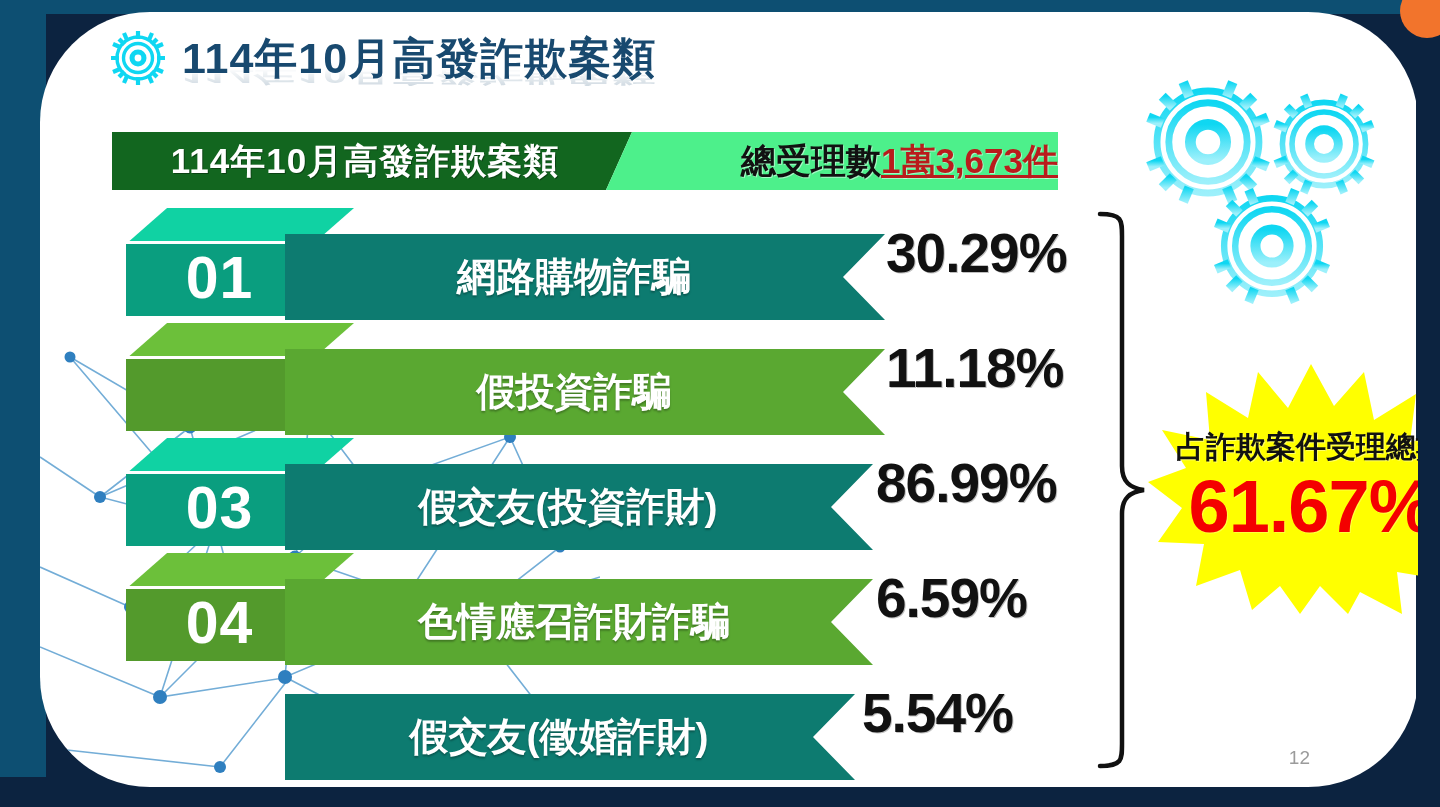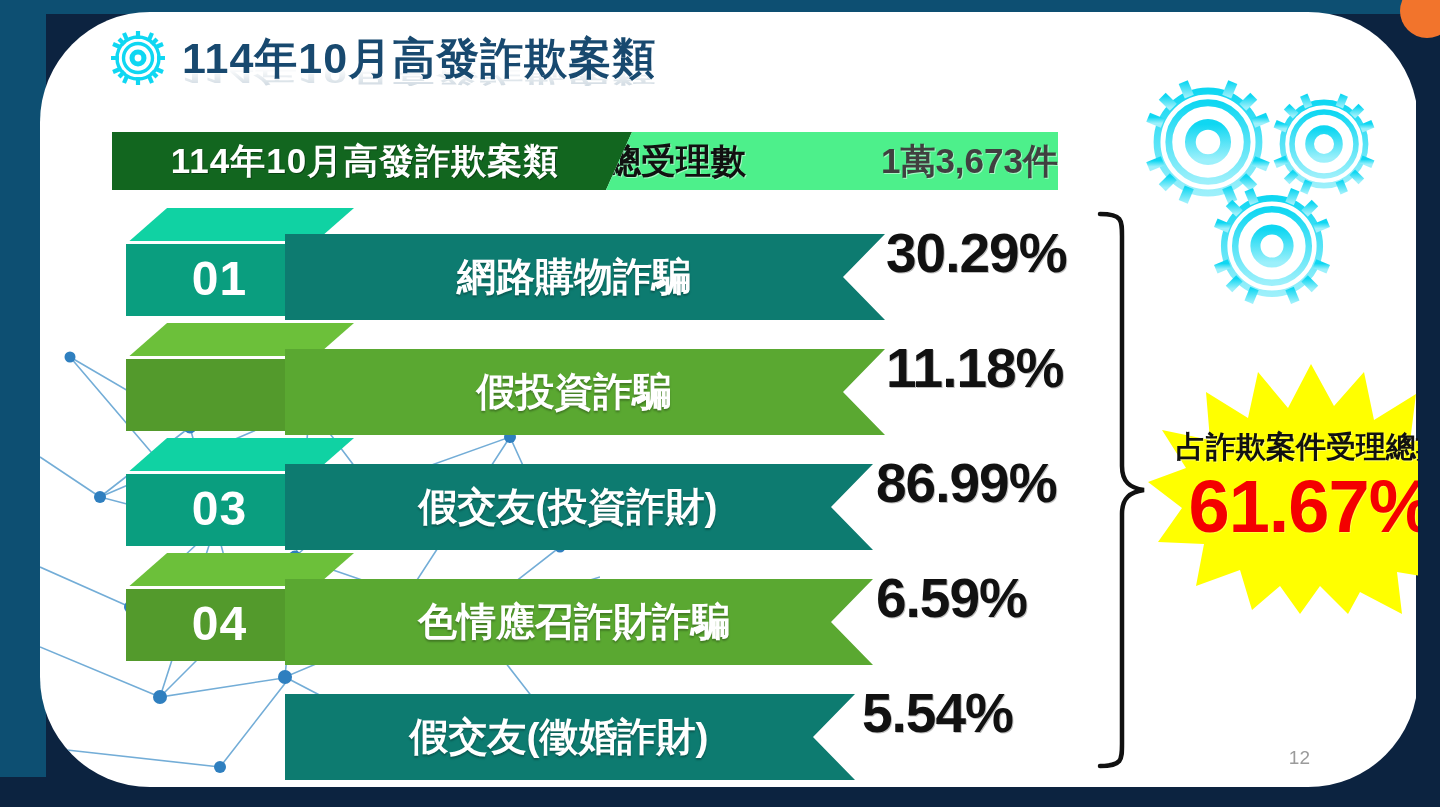--- a/index.html
+++ b/index.html
@@ -98,31 +98,32 @@
     clip-path:polygon(0 0, 100% 0, calc(100% - 26px) 100%, 0 100%);
   }
   .banner-left span{
     font-size:35px; font-weight:bold; color:#ffffff; letter-spacing:1px;
     text-shadow:1px 1px 0 rgba(0,0,0,.35);
     padding-right:14px;
   }
   .banner-right{
     position:relative; flex:1;
     background:#4df08b;
-    display:flex; align-items:center; justify-content:space-between;
+    display:flex; align-items:center; justify-content:flex-end;
     margin-left:-26px;
     clip-path:polygon(26px 0, 100% 0, 100% 100%, 0 100%);
   }
   .banner-right .blk{
     font-size:35px; font-weight:bold; color:#111; letter-spacing:0;
     text-shadow:1px 1px 0 rgba(255,255,255,.5);
   }
   .banner-right .red{
-    font-size:35px; font-weight:bold; color:#404040; letter-spacing:0;
+    font-size:35px; font-weight:bold; color:#b91c1c; letter-spacing:0;
     text-shadow:1px 1px 0 rgba(255,255,255,.5);
+    text-decoration:underline;
   }
 
   
   .rows{ position:absolute; left:0; top:196px; width:1120px; z-index:10; }
   .row{
     position:relative; height:115px;
   }
   .cube{
     position:absolute; left:86px; top:0;
     width:228px; height:108px;
@@ -132,21 +133,21 @@
     clip-path:polygon(18% 0, 100% 0, 82% 100%, 0 100%);
   }
   .cube-front{
     position:absolute; left:0; top:33px; width:187px; height:75px;
     border-top:3px solid #fff;
     border-right:3px solid #fff;
   }
   .cube-num{
     position:absolute; left:0; top:33px; width:187px; height:75px;
     display:flex; align-items:center; justify-content:center;
-    font-size:48px; font-weight:bold; color:#ffffff; line-height:1;
+    font-size:59px; font-weight:bold; color:#ffffff; line-height:1;
     letter-spacing:1px;
   }
   .ribbon{
     position:absolute; left:245px; top:26px;
     width:600px; height:86px;
     display:flex; align-items:center; justify-content:center;
     clip-path:polygon(0 0, 100% 0, 100% 100%, 0 100%, 0 100%, 0 0);
   }
   .ribbon-shape{
     position:absolute; inset:0;

